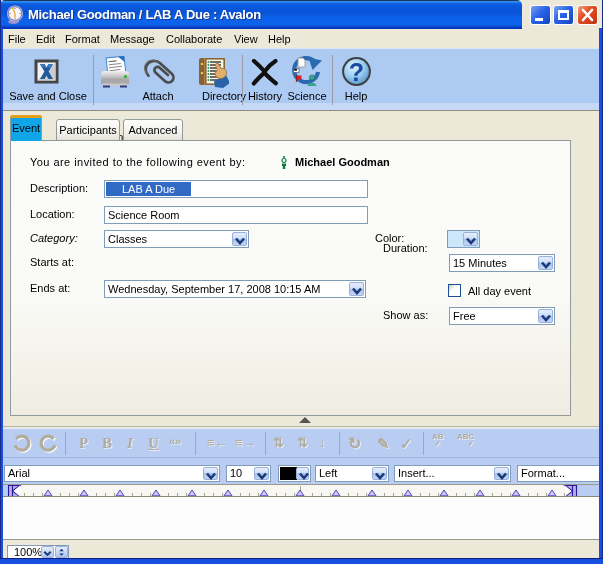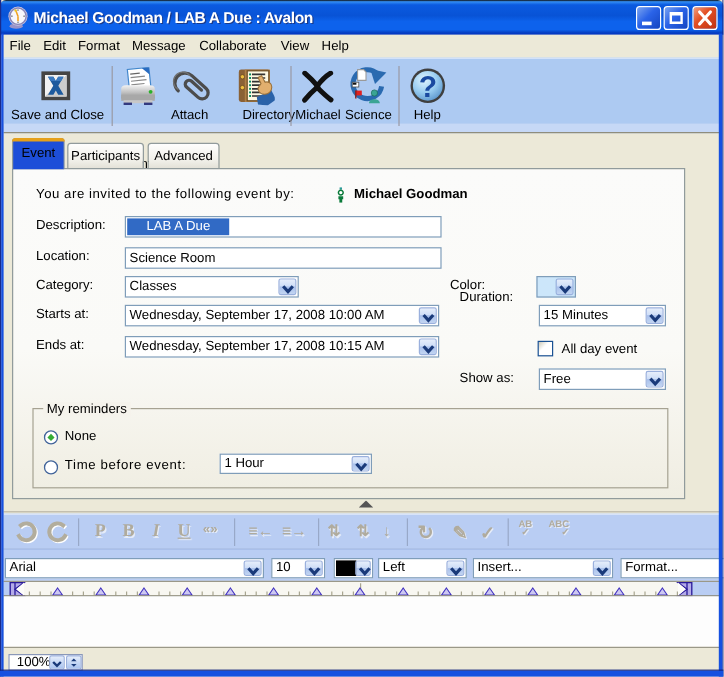--- a/index.html
+++ b/index.html
@@ -8,21 +8,21 @@
 .lbl{position:absolute;font-size:11px;color:#000;}
 .inp{position:absolute;background:#fff;border:1px solid #7f9db9;font-size:11px;line-height:16px;padding-left:3px;color:#000;}
 .cbx{position:absolute;background:#fff;border:1px solid #7f9db9;}
 .chev{position:absolute;top:1px;right:1px;bottom:1px;width:15px;background:linear-gradient(180deg,#e6eefb 0%,#cfdef7 45%,#a8c0ec 50%,#c2d5f2 100%);border:1px solid #9ab0dd;border-radius:2px;}
 .chev svg{position:absolute;left:1px;top:2px;}
 .sep{position:absolute;width:1px;background:#9a99a4;}
 .ticon{position:absolute;font-size:11px;color:#000;text-align:center;}
 </style></head>
 <body>
 
-<div class="abs" id="titlebar" style="left:0;top:0;width:603px;height:29px;background:linear-gradient(180deg,#0c0c0c 0%,#338ef5 5%,#0b5ae0 14%,#0853d6 45%,#0d62ec 62%,#0d62ec 85%,#0742c6 93%,#0031bf 100%);">
+<div class="abs" id="titlebar" style="left:0;top:0;width:522px;height:29px;background:linear-gradient(180deg,#0c0c0c 0%,#338ef5 5%,#0b5ae0 14%,#0853d6 45%,#0d62ec 62%,#0d62ec 85%,#0742c6 93%,#0031bf 100%);">
   <svg class="abs" style="left:5px;top:4px" width="20" height="21" viewBox="0 0 20 21">
     <ellipse cx="8.5" cy="17.8" rx="5.5" ry="2.2" fill="#9a93c8"></ellipse>
     <circle cx="10" cy="9.5" r="8" fill="#c9c6e2"></circle>
     <circle cx="10" cy="9.5" r="6.8" fill="#f6f6fc" stroke="#8a86b8" stroke-width="1.2"></circle>
     <line x1="10" y1="9.5" x2="10" y2="13.8" stroke="#f0a020" stroke-width="1.3"></line>
     <line x1="10" y1="9.5" x2="8.4" y2="5.4" stroke="#f0a020" stroke-width="1.3"></line>
     <circle cx="8" cy="4.8" r="1" fill="#e8c020"></circle>
     <circle cx="10" cy="4.4" r="0.7" fill="#888"></circle>
       <circle cx="10" cy="14.6" r="0.7" fill="#888"></circle>
     <circle cx="4.9" cy="9.5" r="0.7" fill="#888"></circle>
@@ -131,21 +131,21 @@
     <path d="M20.5 13.5 L18 8.5 L21 7 L23.8 12.5 C26.5 11.5 29.5 13.5 29.5 16.5 C29.5 20 27 22.5 23.5 22.5 C20.5 22.5 18.3 20.5 18 17.5 Z" fill="#e2af6e" stroke="#9a7038" stroke-width="0.9"></path>
   </svg>
   <div class="ticon" style="left:198px;top:90px;width:52px;">Directory</div>
   <div class="sep" style="left:242px;top:55px;height:50px;"></div>
 
   <svg class="abs" style="left:251px;top:59px" width="28" height="27" viewBox="0 0 28 27">
     <path d="M3 2 C7 5.5 10.5 9 13.5 12.5 C16.5 8.5 20.5 4.5 24.5 2" fill="none" stroke="#111" stroke-width="4.2" stroke-linecap="round"></path>
     <path d="M2.8 24.5 C6.5 20 10 16.5 13.2 13.8 C17 17.5 21 21.5 24.8 24.2" fill="none" stroke="#111" stroke-width="4.2" stroke-linecap="round"></path>
     <path d="M11 12.8 L16 12.8 L16 15 L11 15 Z" fill="#111"></path>
   </svg>
-  <div class="ticon" style="left:244px;top:90px;width:42px;">Michael</div>
+  <div class="ticon" style="left:244px;top:90px;width:42px;">History</div>
 
   <svg class="abs" style="left:289px;top:55px" width="34" height="34" viewBox="0 0 34 34">
     <path d="M25.5 6.5 A12 12 0 1 0 29 17" fill="none" stroke="#2a6ab0" stroke-width="4.2"></path>
     <path d="M19.5 2.5 L33 5.5 L23.5 15 Z" fill="#2a6ab0"></path>
     <path d="M9 3 L14 3 L16 5 L16 12 L9 12 Z" fill="#fff" stroke="#9a9a9a" stroke-width="0.9"></path>
     <rect x="4.5" y="13.5" width="5.5" height="4" fill="#fff" stroke="#555" stroke-width="0.7"></rect>
       <rect x="5" y="14" width="3" height="1.6" fill="#111"></rect>
     <rect x="7.5" y="20.5" width="5" height="4" fill="#e02020"></rect>
       <line x1="7.5" y1="20.5" x2="7.5" y2="27" stroke="#8a2020" stroke-width="1.2"></line>
     <circle cx="23" cy="22.5" r="2.6" fill="#3aa494" stroke="#1a6a5a" stroke-width="0.6"></circle>
@@ -163,21 +163,21 @@
         </radialGradient>
       </defs>
     <circle cx="15.5" cy="15.5" r="14.4" fill="#3f3f3f"></circle>
     <circle cx="15.5" cy="15.5" r="12.4" fill="url(#hg)"></circle>
     <text x="15.5" y="24.5" font-family="Liberation Sans,sans-serif" font-size="25" font-weight="bold" fill="#1a4aa0" text-anchor="middle">?</text>
   </svg>
   <div class="ticon" style="left:335px;top:90px;width:42px;">Help</div>
 </div>
 
 <div id="tabsarea">
-  <div class="abs" style="left:10px;top:115px;width:44px;height:26px;background:#1d4ed8;border:1px solid #919b9c;border-bottom:none;border-radius:3px 3px 0 0;z-index:3;">
+  <div class="abs" style="left:10px;top:115px;width:32px;height:26px;background:#0ea5e9;border:1px solid #919b9c;border-bottom:none;border-radius:3px 3px 0 0;z-index:3;">
     <div class="abs" style="left:-1px;top:-1px;right:-1px;height:3px;background:#e5a01a;border-radius:3px 3px 0 0;"></div>
     <div class="abs" style="left:0;top:6px;width:100%;text-align:center;font-size:11px;">Event</div>
   </div>
   <div class="abs" style="left:56px;top:119px;width:64px;height:22px;background:linear-gradient(180deg,#fefefd,#f0efe8 70%,#e4e2d8);border:1px solid #919b9c;border-radius:3px 3px 0 0;z-index:1;">
     <div class="abs" style="left:0;top:4px;width:100%;text-align:center;font-size:11px;">Participants</div>
   </div>
   <div class="abs" style="left:123px;top:119px;width:60px;height:22px;background:linear-gradient(180deg,#fefefd,#f0efe8 70%,#e4e2d8);border:1px solid #919b9c;border-radius:3px 3px 0 0;z-index:1;">
     <div class="abs" style="left:0;top:4px;width:100%;text-align:center;font-size:11px;">Advanced</div>
   </div>
 </div>
@@ -190,45 +190,38 @@
     <path d="M2 7.5 L6 7.5 L6 10 L5.2 10 L5.2 13 L2.8 13 L2.8 10 L2 10 Z" fill="#0a7a3a"></path>
   </svg>
   <div class="lbl" style="left:284px;top:15px;font-weight:bold;">Michael Goodman</div>
 
   <div class="lbl" style="left:19px;top:41px;">Description:</div>
   <div class="inp" style="left:93px;top:39px;width:264px;height:18px;padding-left:1px;"><span style="background:#316ac5;color:#fff;padding:1px 16px;">LAB A Due</span></div>
 
   <div class="lbl" style="left:19px;top:67px;">Location:</div>
   <div class="inp" style="left:93px;top:65px;width:264px;height:18px;">Science Room</div>
 
-  <div class="lbl" style="left:19px;top:91px;">Category:</div>
+  <div class="lbl" style="left:19px;top:91px;font-style:italic;">Category:</div>
   <div class="inp" style="left:93px;top:89px;width:145px;height:18px;">Classes
     <span class="chev">
         <svg width="12" height="12" viewBox="0 0 12 12">
           <path d="M2 3.5 L6 8 L10 3.5" fill="none" stroke="#1a3a7a" stroke-width="2.6"></path>
         </svg>
       </span>
   </div>
   <div class="lbl" style="left:364px;top:91px;">Color:</div>
   <div class="inp" style="left:436px;top:89px;width:33px;height:18px;background:#cce6fa;">
     <span class="chev">
         <svg width="12" height="12" viewBox="0 0 12 12">
           <path d="M2 3.5 L6 8 L10 3.5" fill="none" stroke="#1a3a7a" stroke-width="2.6"></path>
         </svg>
       </span>
   </div>
 
   <div class="lbl" style="left:19px;top:115px;">Starts at:</div>
-  <div class="inp" style="left:93px;top:113px;width:262px;height:18px;">Wednesday, September 17, 2008 10:00 AM
-    <span class="chev">
-        <svg width="12" height="12" viewBox="0 0 12 12">
-          <path d="M2 3.5 L6 8 L10 3.5" fill="none" stroke="#1a3a7a" stroke-width="2.6"></path>
-        </svg>
-      </span>
-  </div>
   <div class="lbl" style="left:372px;top:101px;text-align:center;">Duration:</div>
   <div class="inp" style="left:438px;top:113px;width:106px;height:18px;">15 Minutes
     <span class="chev">
         <svg width="12" height="12" viewBox="0 0 12 12">
           <path d="M2 3.5 L6 8 L10 3.5" fill="none" stroke="#1a3a7a" stroke-width="2.6"></path>
         </svg>
       </span>
   </div>
 
   <div class="lbl" style="left:19px;top:141px;">Ends at:</div>
@@ -244,39 +237,20 @@
 
   <div class="lbl" style="left:372px;top:168px;">Show as:</div>
   <div class="inp" style="left:438px;top:166px;width:106px;height:18px;">Free
     <span class="chev">
         <svg width="12" height="12" viewBox="0 0 12 12">
           <path d="M2 3.5 L6 8 L10 3.5" fill="none" stroke="#1a3a7a" stroke-width="2.6"></path>
         </svg>
       </span>
   </div>
 
-  <div class="abs" style="left:16px;top:199px;width:530px;height:67px;border:1px solid #a6a292;">
-    <div class="abs" style="left:8px;top:-6px;background:#f5f3ec;padding:0 3px;font-size:11px;">My reminders</div>
-    <svg class="abs" style="left:8px;top:17px" width="13" height="13" viewBox="0 0 13 13">
-      <circle cx="6.5" cy="6.5" r="5.4" fill="#fff" stroke="#42649a" stroke-width="1.1"></circle>
-      <rect x="4.4" y="4.4" width="4.2" height="4.2" transform="rotate(45 6.5 6.5)" fill="#35ac35"></rect>
-    </svg>
-    <div class="lbl" style="left:26px;top:17px;">None</div>
-    <svg class="abs" style="left:8px;top:42px" width="13" height="13" viewBox="0 0 13 13">
-      <circle cx="6.5" cy="6.5" r="5.4" fill="#fff" stroke="#42649a" stroke-width="1.1"></circle>
-    </svg>
-    <div class="lbl" style="left:26px;top:41px;letter-spacing:0.55px;">Time before event:</div>
-    <div class="inp" style="left:155px;top:37px;width:127px;height:17px;line-height:15px;">1 Hour
-      <span class="chev">
-          <svg width="12" height="12" viewBox="0 0 12 12">
-            <path d="M2 3.5 L6 8 L10 3.5" fill="none" stroke="#1a3a7a" stroke-width="2.6"></path>
-          </svg>
-        </span>
-    </div>
-  </div>
 </div>
 
 <div class="abs" style="left:3px;top:416px;width:597px;height:11px;background:#ece9d8;">
   <svg class="abs" style="left:295px;top:1px" width="14" height="7" viewBox="0 0 14 7">
       <path d="M7 0 L13 6 L1 6 Z" fill="#555"></path>
     </svg>
   <div class="abs" style="left:0;bottom:0;width:597px;height:1px;background:#b8b5a5;"></div>
 </div>
 
 <div class="abs" id="fmt1" style="left:3px;top:428px;width:597px;height:29px;background:#b9cdf3;border-top:1px solid #dfe9fb;color:#b0ab9d;text-shadow:1px 1px 0 #e6ecf8;font-size:15px;font-weight:bold;">

